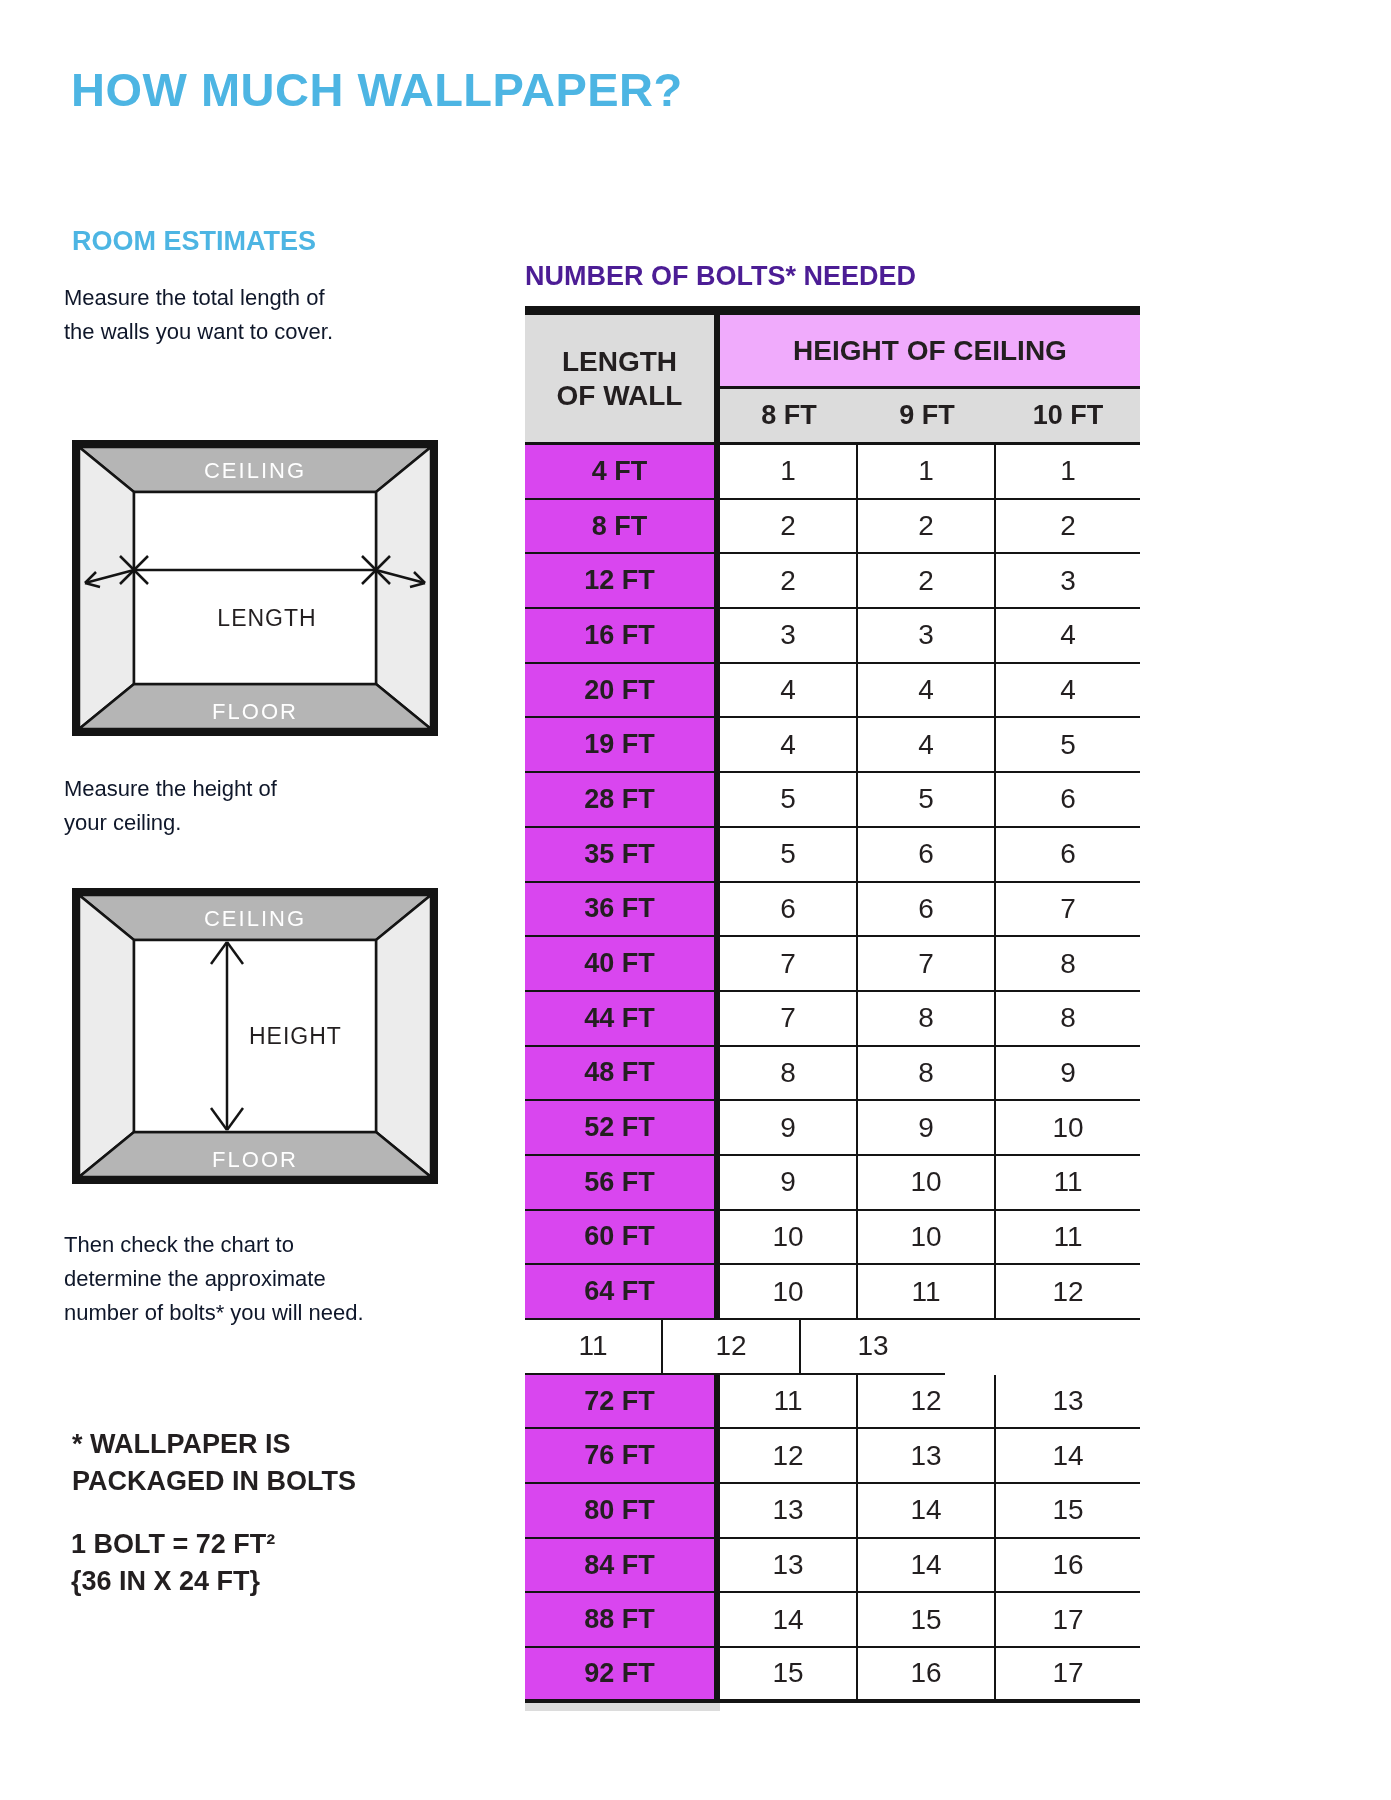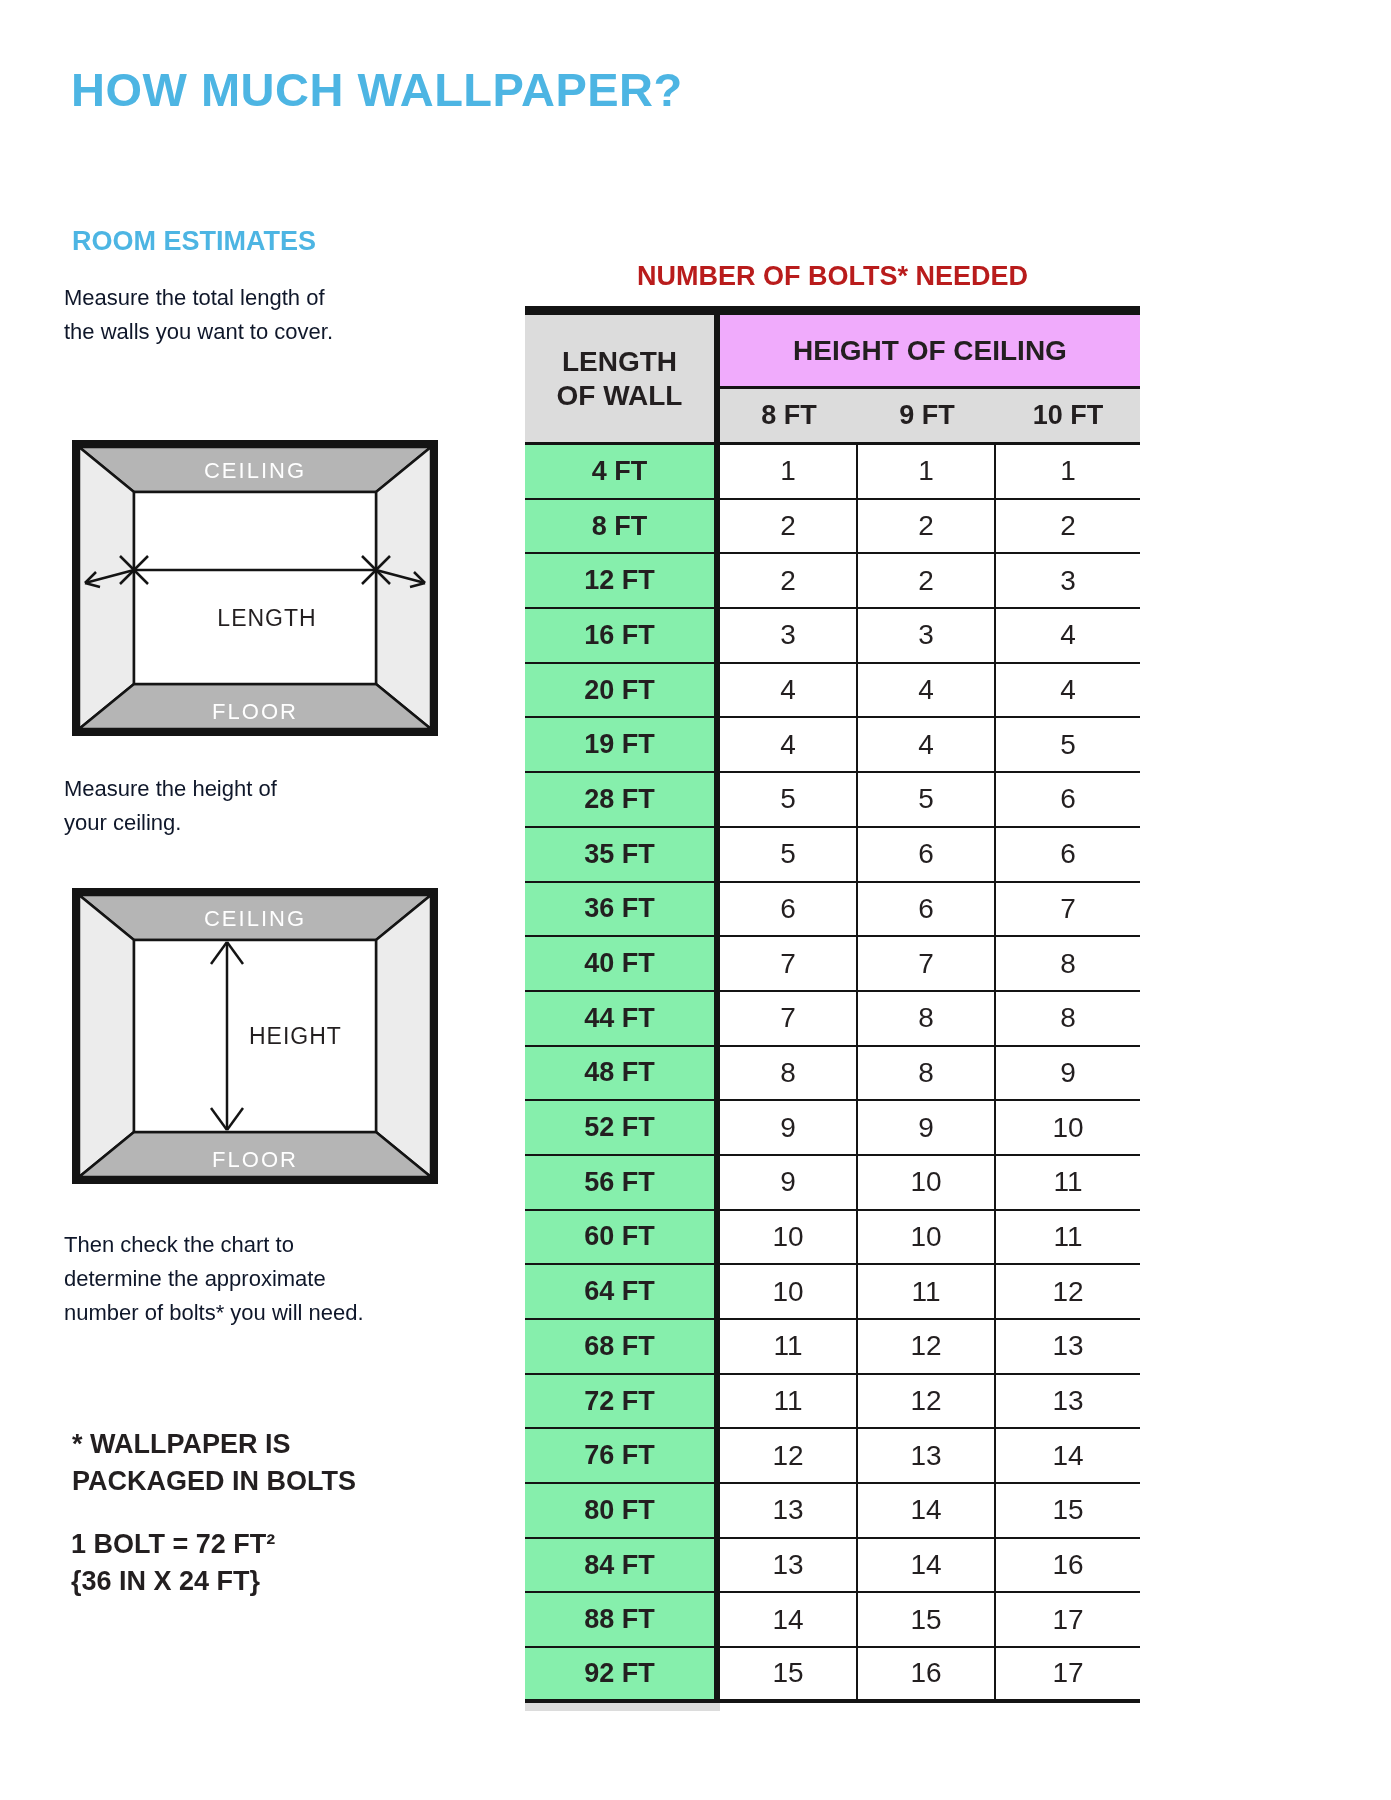--- a/index.html
+++ b/index.html
@@ -17,37 +17,37 @@
 
   .diagram { left:72px; width:366px; height:296px; }
   .d1 { top:440px; }
   .d2 { top:888px; }
   svg text { font-family:"Liberation Sans","DejaVu Sans",sans-serif; }
 
   .footnote1 { left:72px; top:1426px; font-size:27px; font-weight:bold; line-height:37px;
                padding-left:28px; text-indent:-28px; }
   .footnote2 { left:71px; top:1526px; font-size:27px; font-weight:bold; line-height:37px; }
 
-  .bolts-heading { left:525px; top:261px; width:615px; text-align:center;
-                   font-size:27px; font-weight:bold; color:#b91c1c; }
+  .bolts-heading { left:525px; top:261px; width:615px; 
+                   font-size:27px; font-weight:bold; color:#4c1d95; }
 
   .bolt-table { left:525px; top:306px; width:615px; }
   .topbar { height:9px; background:#141414; }
   .thead { display:grid; grid-template-columns:195px 138px 138px 144px; grid-template-rows:74px 56px; }
   .cell  { display:flex; align-items:center; justify-content:center; }
   .hA { grid-row:1/3; grid-column:1; background:#dcdcdc; border-right:6px solid #141414;
         border-bottom:3px solid #141414; flex-direction:column;
         font-size:28px; font-weight:bold; line-height:34px; }
   .hB { grid-row:1; grid-column:2/5; background:#f0abfc; border-bottom:3px solid #141414;
         font-size:28px; font-weight:bold; }
   .hsub { grid-row:2; background:#dcdcdc; border-bottom:3px solid #141414;
           font-size:27px; font-weight:bold; }
   .hs1 { grid-column:2; } .hs2 { grid-column:3; } .hs3 { grid-column:4;text-align:right; }
   .trow { display:flex; height:54.7px; }
-  .rowhead { width:195px; background:#86efac; border-right:6px solid #141414;
+  .rowhead { width:195px; background:#d946ef; border-right:6px solid #141414;
              border-bottom:2px solid #141414; font-size:27px; font-weight:bold; }
   .dcell { width:138px; background:#fff; border-bottom:2px solid #141414; font-size:28px; }
   .dcell.sep { border-right:2px solid #141414; }
   .dcell.last { width:144px; }
   .trow:last-child .rowhead, .trow:last-child .dcell { border-bottom-width:4px;text-align:right; }
   .gray-tail { width:195px; height:8px; background:#dcdcdc; }
 </style>
 </head>
 <body>
 
@@ -230,21 +230,20 @@
         <div class="cell dcell sep">10</div>
         <div class="cell dcell last">11</div>
       </div>
       <div class="trow">
         <div class="cell rowhead">64 FT</div>
         <div class="cell dcell sep">10</div>
         <div class="cell dcell sep">11</div>
         <div class="cell dcell last">12</div>
       </div>
       <div class="trow">
-        <div class="cell rowhead">68 FT</div>
         <div class="cell dcell sep">11</div>
         <div class="cell dcell sep">12</div>
         <div class="cell dcell last">13</div>
       </div>
       <div class="trow">
         <div class="cell rowhead">72 FT</div>
         <div class="cell dcell sep">11</div>
         <div class="cell dcell sep">12</div>
         <div class="cell dcell last">13</div>
       </div>

